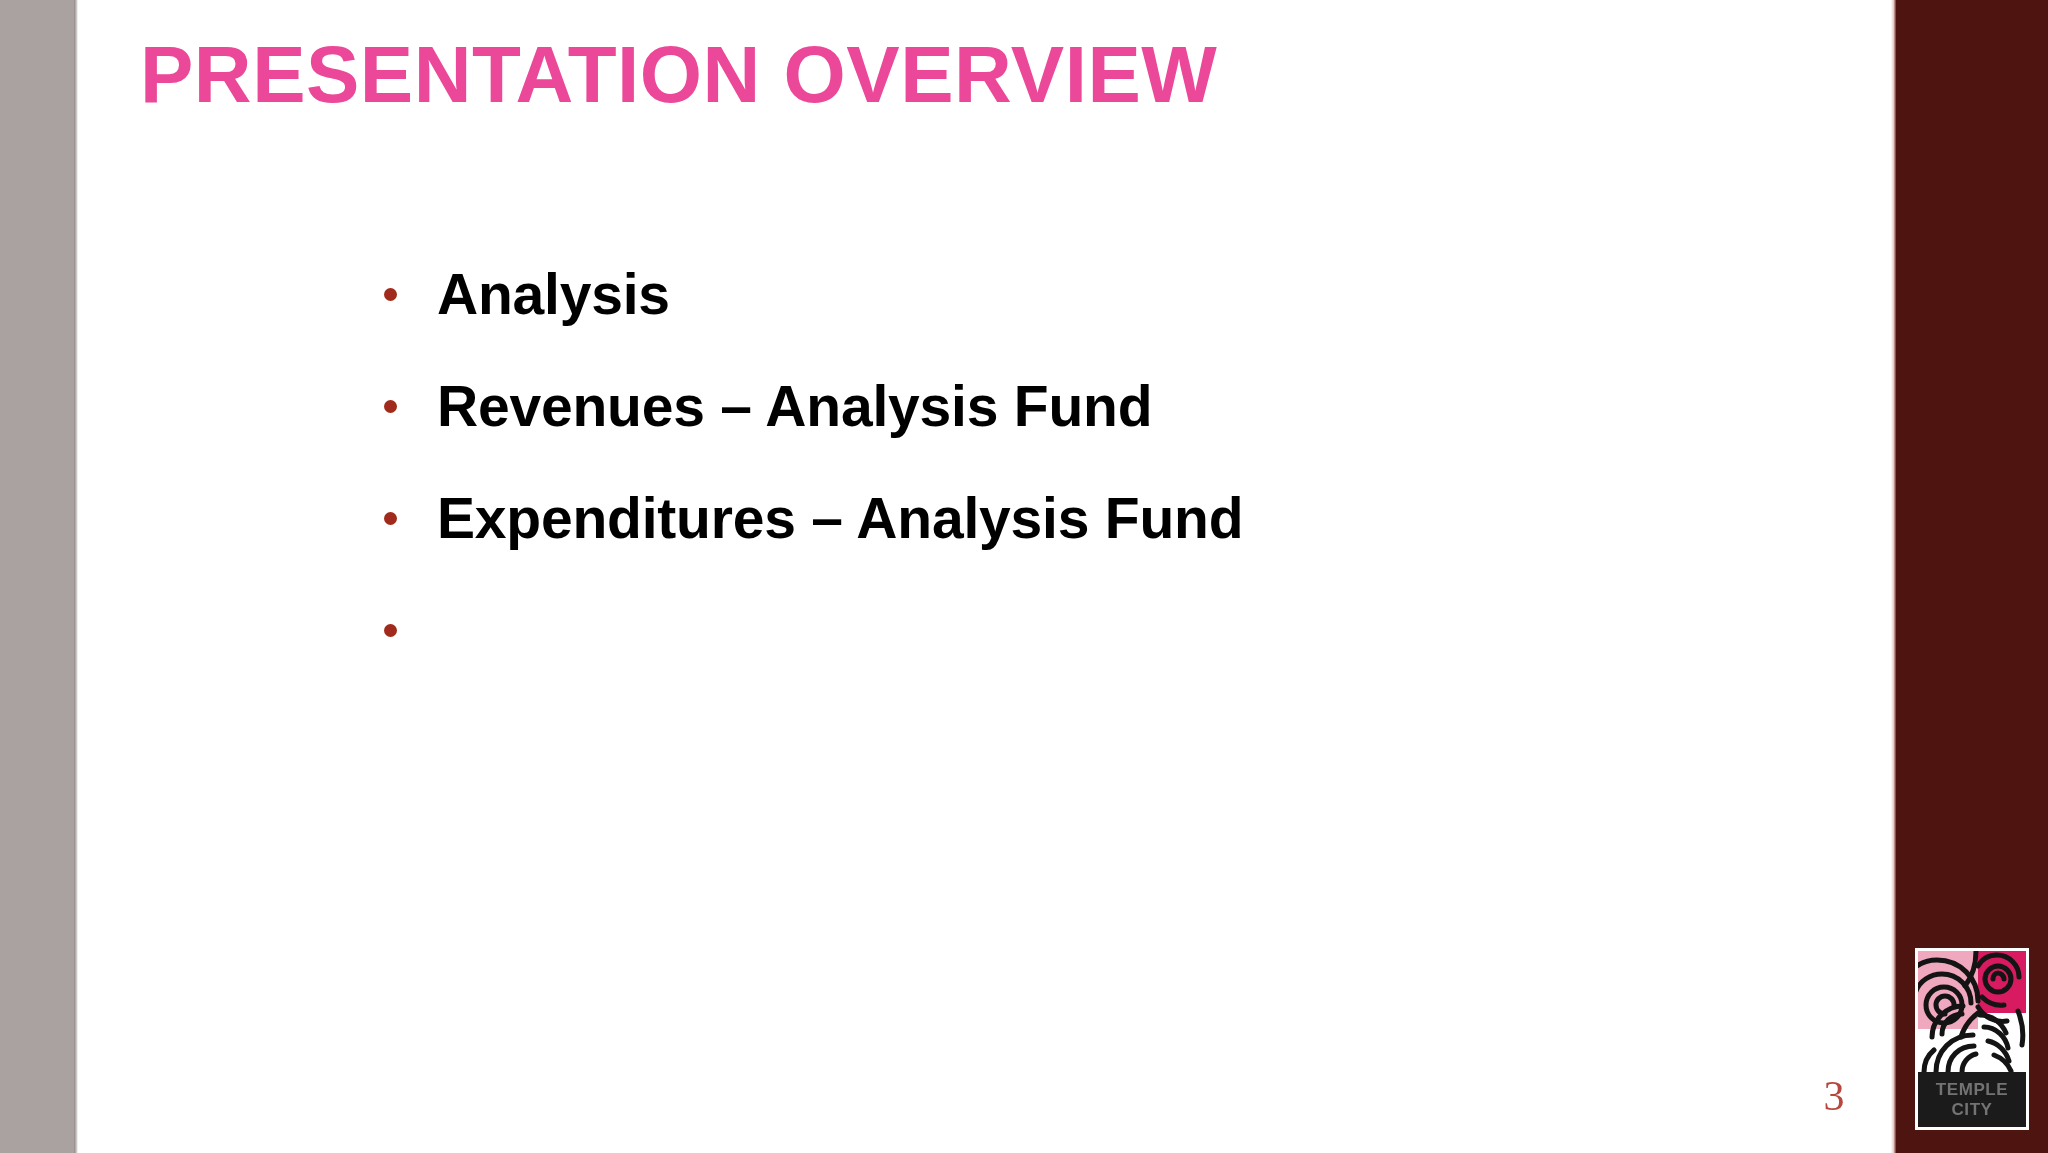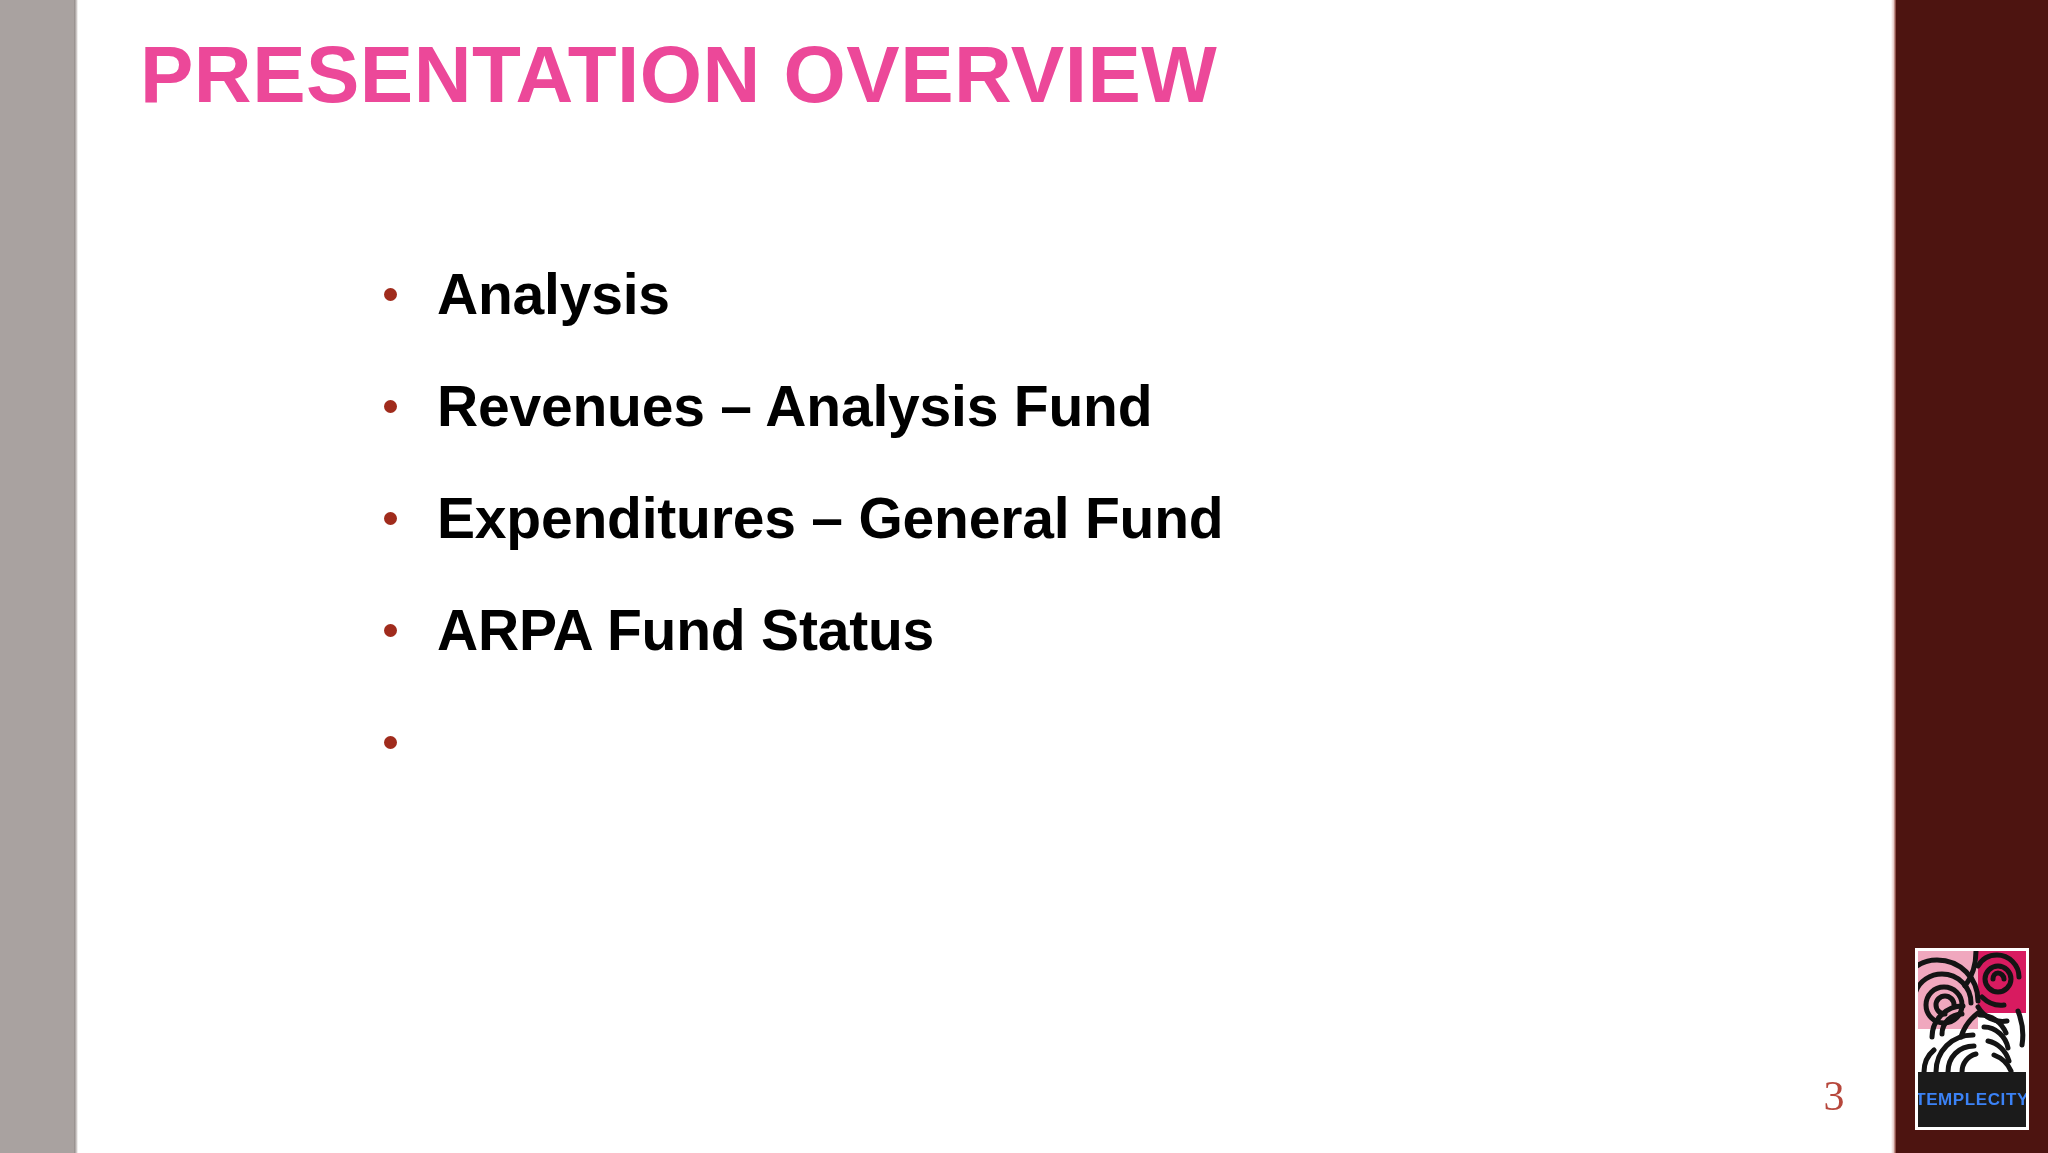--- a/index.html
+++ b/index.html
@@ -143,23 +143,23 @@
     height: 121px;
     overflow: hidden;
   }
   #logo-label {
     position: absolute;
     left: 0;
     top: 121px;
     width: 108px;
     height: 55px;
     background: #1B1B1B;
-    color: #3b82f6;
+    color: #737373;
     display: flex;
-    flex-direction: row;
+    flex-direction: column;
     align-items: center;
     justify-content: center;
     font-family: "Liberation Sans", sans-serif;
     font-weight: bold;
     font-size: 17px;
     letter-spacing: 0.6px;
     line-height: 1.12;
   }
 </style>
 </head>
@@ -182,27 +182,23 @@
       <span class="bullet-text">Analysis</span>
     </div>
 
     <div class="bullet-row">
       <span class="bullet-dot"></span>
       <span class="bullet-text">Revenues – Analysis Fund</span>
     </div>
 
     <div class="bullet-row">
       <span class="bullet-dot"></span>
-      <span class="bullet-text">Expenditures – General Fund</span>
-    </div>
-
-    <div class="bullet-row">
-      <span class="bullet-dot"></span>
-      <span class="bullet-text">ARPA Fund Status</span>
-    </div>
+      <span class="bullet-text">Expenditures – Analysis Fund</span>
+    </div>
+
 
 
     <div class="bullet-row">
       <span class="bullet-dot"></span>
     </div>
 
   </div>
 
   <div id="page-number">3</div>
 

